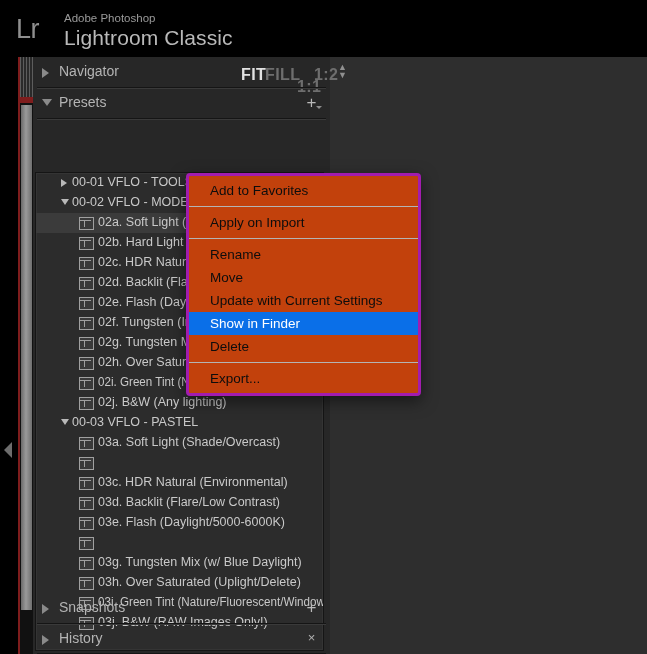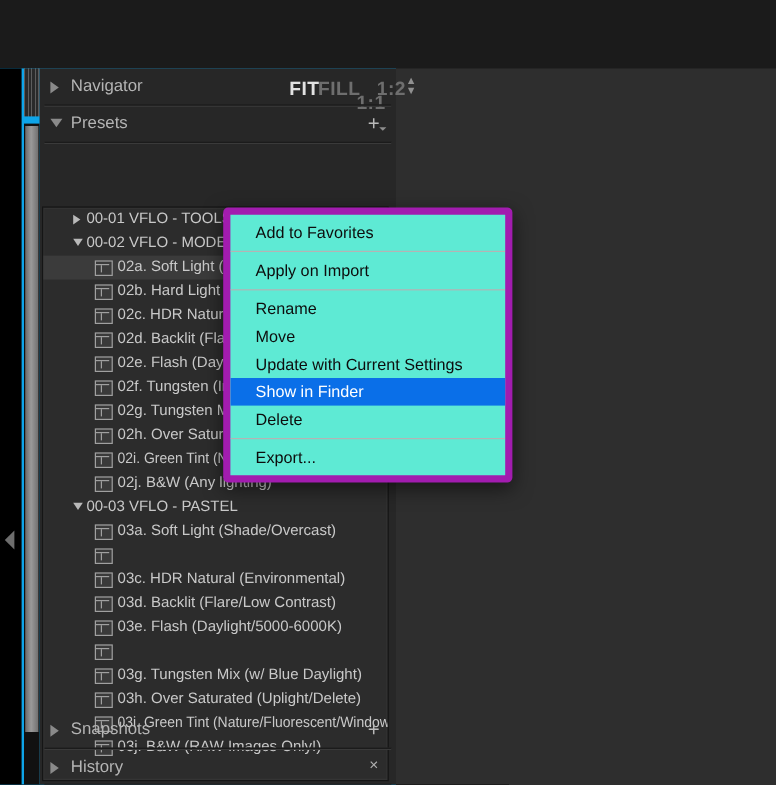--- a/index.html
+++ b/index.html
@@ -16,21 +16,21 @@
   .logo-mark{position:absolute;left:16px;top:16px;font-size:27px;line-height:27px;
     color:#8f8f8f;font-weight:400;letter-spacing:-.5px;}
   .logo-sup{position:absolute;left:64px;top:12px;font-size:11.5px;line-height:13px;color:#9a9a9a;}
   .logo-main{position:absolute;left:64px;top:25px;font-size:21px;line-height:25px;color:#b9b9b9;
     font-weight:300;letter-spacing:.1px;}
 
   
   .preview-bg{position:absolute;left:330px;top:57px;width:317px;height:597px;background:#2e2e2e;}
 
   
-  .leftcol{position:absolute;left:0;top:57px;width:330px;height:597px;background:#0ea5e9;}
+  .leftcol{position:absolute;left:0;top:57px;width:330px;height:597px;background:#7f1d1d;}
   .edge-strip{position:absolute;left:0;top:0;width:18px;height:597px;background:#000;}
   .edge-arrow{position:absolute;left:4px;top:385px;width:0;height:0;
     border-top:8px solid transparent;border-bottom:8px solid transparent;
     border-right:8px solid #6d6d6d;}
   .grip{position:absolute;left:20px;top:0px;width:13px;height:40px;
     background:repeating-linear-gradient(90deg,#5d5d5d 0px,#5d5d5d 1px,#2a2a2a 1px,#2a2a2a 3px);}
   .scroll-track{position:absolute;left:20px;top:46px;width:13px;height:551px;background:#111;}
   .scroll-thumb{position:absolute;left:21px;top:48px;width:11px;height:505px;
     background:linear-gradient(90deg,#6a6a6a 0%,#9a9a9a 45%,#6f6f6f 100%);}
 
@@ -79,32 +79,37 @@
   .prow .picon{position:absolute;left:43px;top:4px;width:13px;height:11px;
     border:1px solid #a0a0a0;background:#3a3a3a;}
   .prow .picon:before{content:"";position:absolute;left:0;top:2px;width:11px;height:1px;background:#a0a0a0;}
   .prow .picon:after{content:"";position:absolute;left:4px;top:3px;width:1px;height:6px;background:#a0a0a0;}
   .prow .plab{position:absolute;left:62px;top:2px;font-size:12.5px;color:#c9c9c9;font-weight:300;
     white-space:nowrap;}
   .prow .plab.cond{transform:scaleX(.93);transform-origin:left center;}
 
   
   .ctx{position:absolute;left:186px;top:173px;width:229px;
-    background:#5eead4;border:6px solid #a21caf;border-radius:4px;
+    background:#c2410c;border:3px solid #a21caf;border-radius:4px;
     box-shadow:0 5px 16px rgba(0,0,0,.5);overflow:hidden;padding:3px 0;}
   .ctx-item{position:relative;height:23px;line-height:23px;padding-left:21px;
     font-size:13.5px;color:#0d0d0d;white-space:nowrap;}
   .ctx-item.hi{background:#0a6fe8;color:#fff;}
   .ctx-sep{height:1px;margin:4px 0;background:#b4b4b4;}
 </style>
 </head>
 <body>
 
 <div class="app">
 
+  <div class="titlebar">
+    <div class="logo-mark">Lr</div>
+    <div class="logo-sup">Adobe Photoshop</div>
+    <div class="logo-main">Lightroom Classic</div>
+  </div>
 
   <div class="preview-bg">
     
   </div>
 
   <div class="leftcol">
 
     <div class="edge-strip"></div>
     <div class="edge-arrow"></div>
     <div class="grip"></div>

